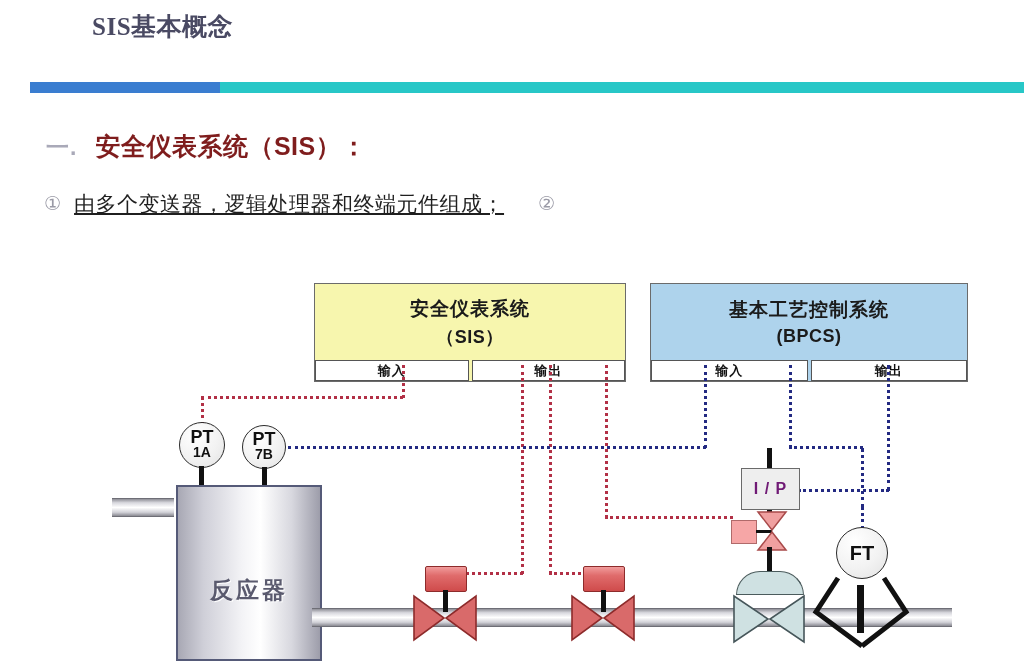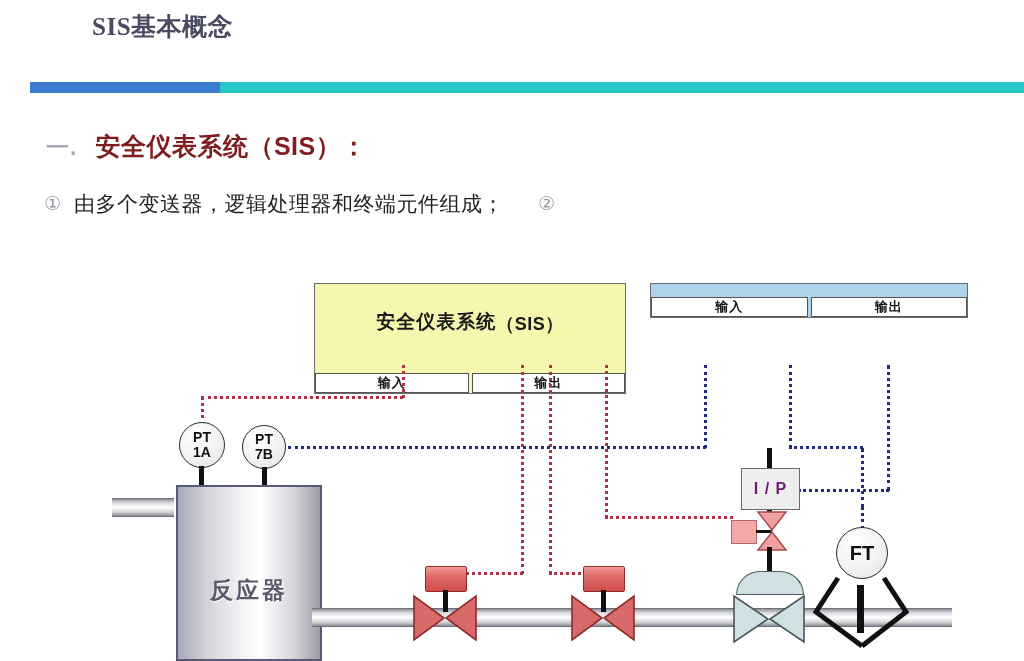--- a/index.html
+++ b/index.html
@@ -21,55 +21,55 @@
   #title-rule .seg-teal{position:absolute;left:190px;top:0;width:804px;height:100%;background:#27c7c7;}
 
   
   #section-heading{position:absolute;left:46px;top:130px;display:flex;align-items:baseline;}
   #section-heading .num{font-size:23px;color:#a9a9b8;font-weight:bold;margin-right:18px;letter-spacing:1px;}
   #section-heading .txt{font-size:25px;color:#7f1d1d;font-weight:bold;letter-spacing:.5px;}
 
   
   .bullet{position:absolute;display:flex;align-items:flex-start;}
   .bullet .marker{font-size:19px;color:#9a9aa6;margin-right:13px;line-height:35px;}
-  .bullet .body{font-size:21px;color:#1f1f1f;line-height:35px;letter-spacing:.5px;}
+  .bullet .body{font-size:21px;color:#1f1f1f;line-height:35px;letter-spacing:.5px;text-decoration:underline;}
   #bullet-1{left:44px;top:186px;width:470px;}
   #bullet-2{left:538px;top:186px;width:480px;}
 
   
   #diagram{position:absolute;left:0;top:270px;width:1024px;height:391px;}
 
   
   .sysbox{position:absolute;border:1.6px solid #6b6b6b;box-sizing:border-box;}
   .sysbox .head{
-    display:flex;flex-direction:row;align-items:center;justify-content:center;
+    display:flex;flex-direction:column;align-items:center;justify-content:center;
     box-sizing:border-box;height:76px;
   }
   .sysbox .head .l1{font-size:19px;font-weight:bold;color:#1b1b1b;letter-spacing:1px;}
   .sysbox .head .l2{font-size:18px;font-weight:bold;color:#1b1b1b;margin-top:3px;letter-spacing:.5px;}
-  .sysbox .ports{display:flex;height:33px;align-items:flex-end;}
+  .sysbox .ports{display:flex;height:21px;}
   .sysbox .port{
     flex:1;background:#ffffff;border:1.5px solid #555;box-sizing:border-box;
     display:flex;align-items:center;justify-content:center;
     font-size:13px;font-weight:bold;color:#111;letter-spacing:1px;
   }
   .sysbox .port.left{margin-right:3px;}
 
   #sis-box{left:314px;top:13px;width:312px;background:#f7f6ae;}
   #bpcs-box{left:650px;top:13px;width:318px;background:#aed3ec;}
 
   
   .bubble{
     position:absolute;border-radius:50%;
     border:1.8px solid #2b2b2b;
     background:radial-gradient(circle at 35% 28%,#ffffff 0%,#f2f2f2 55%,#e2e2e2 100%);
     display:flex;flex-direction:column;align-items:center;justify-content:center;
     font-weight:bold;color:#111;box-sizing:border-box;
   }
-  .bubble .t1{font-size:14px;line-height:15px;}
+  .bubble .t1{font-size:18px;line-height:15px;}
   .bubble .t2{font-size:14px;line-height:15px;}
   #pt1a{left:179px;top:152px;width:46px;height:46px;}
   #pt1b{left:242px;top:155px;width:44px;height:44px;}
   #ft{left:836px;top:257px;width:52px;height:52px;}
   #ft .t1{font-size:20px;}
 
   
   #vessel{
     position:absolute;left:176px;top:215px;width:146px;height:176px;
     border:2px solid #555a78;box-sizing:border-box;
@@ -166,20 +166,24 @@
       <div class="l1">安全仪表系统</div>
       <div class="l2">（SIS）</div>
     </div>
     <div class="ports">
       <div class="port left">输入</div>
       <div class="port">输出</div>
     </div>
   </div>
 
   <div class="sysbox" id="bpcs-box">
+    <div class="head">
+      <div class="l1">基本工艺控制系统</div>
+      <div class="l2">(BPCS)</div>
+    </div>
     <div class="ports">
       <div class="port left">输入</div>
       <div class="port">输出</div>
     </div>
   </div>
 
   <div class="sig v sis-sig" style="left:201px;top:126px;height:30px;"></div>
 
   <div class="sig h sis-sig" style="left:201px;top:126px;width:202px;"></div>
 

